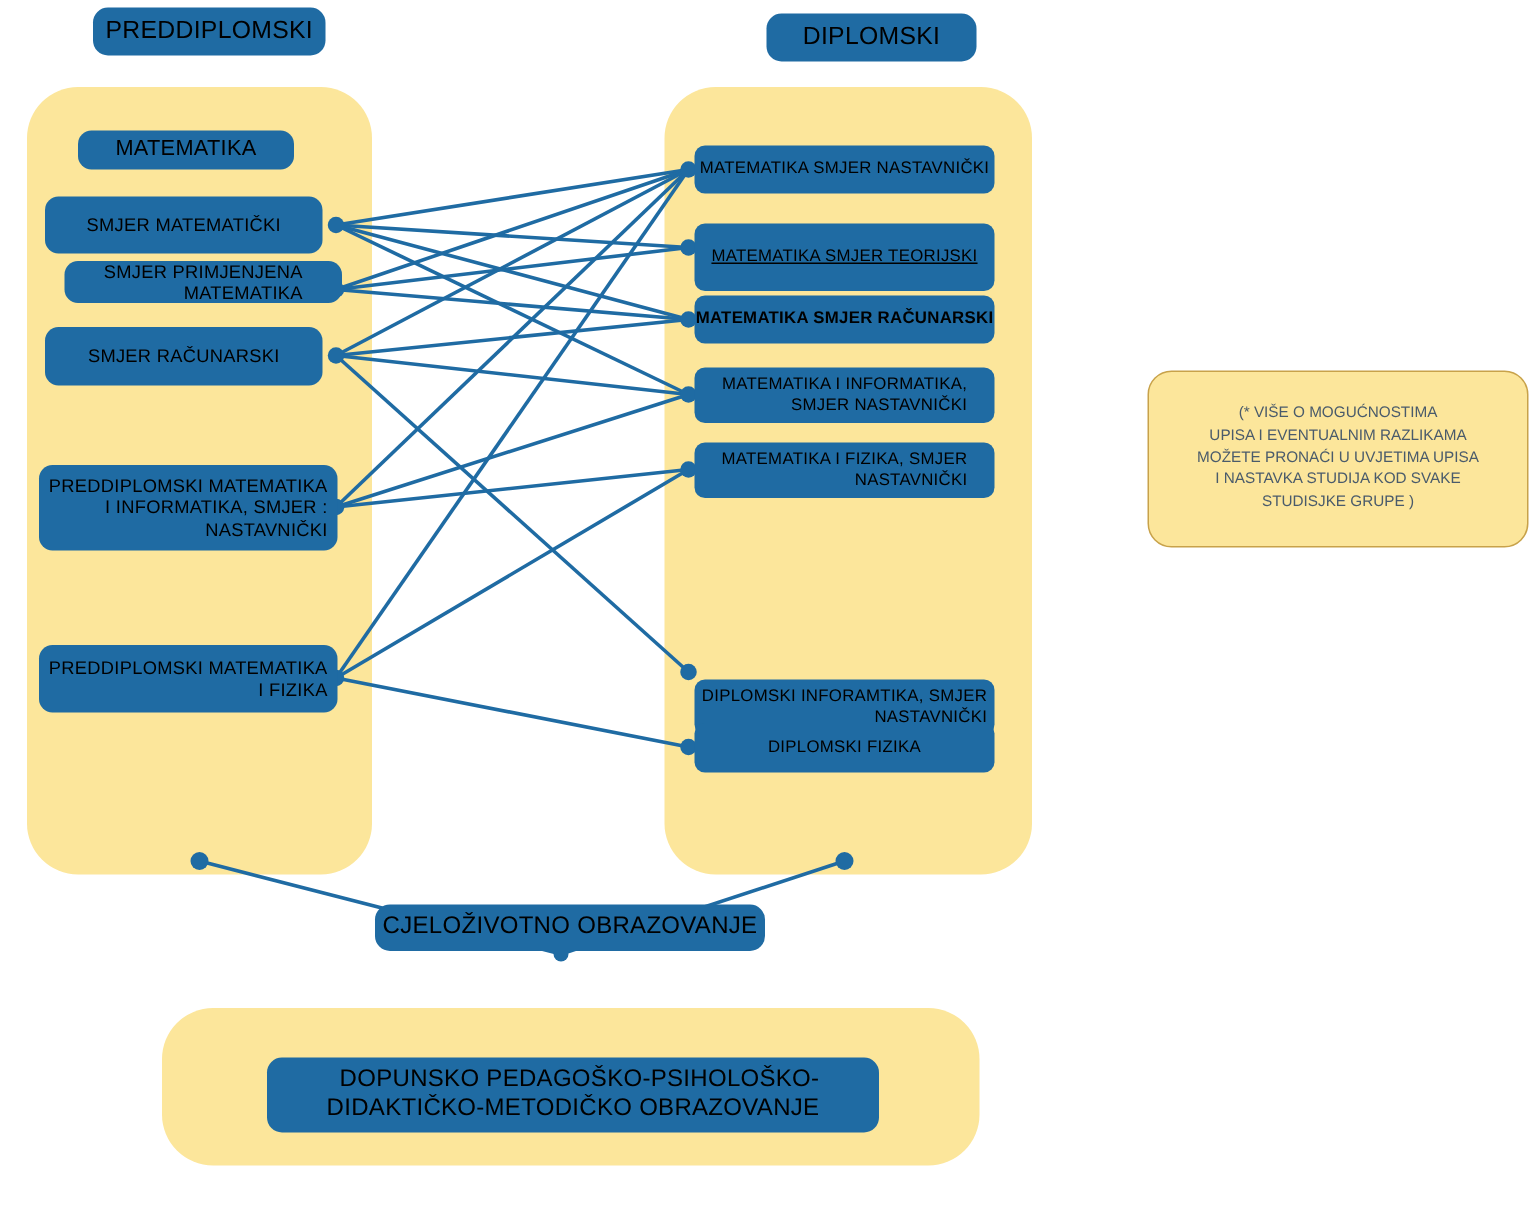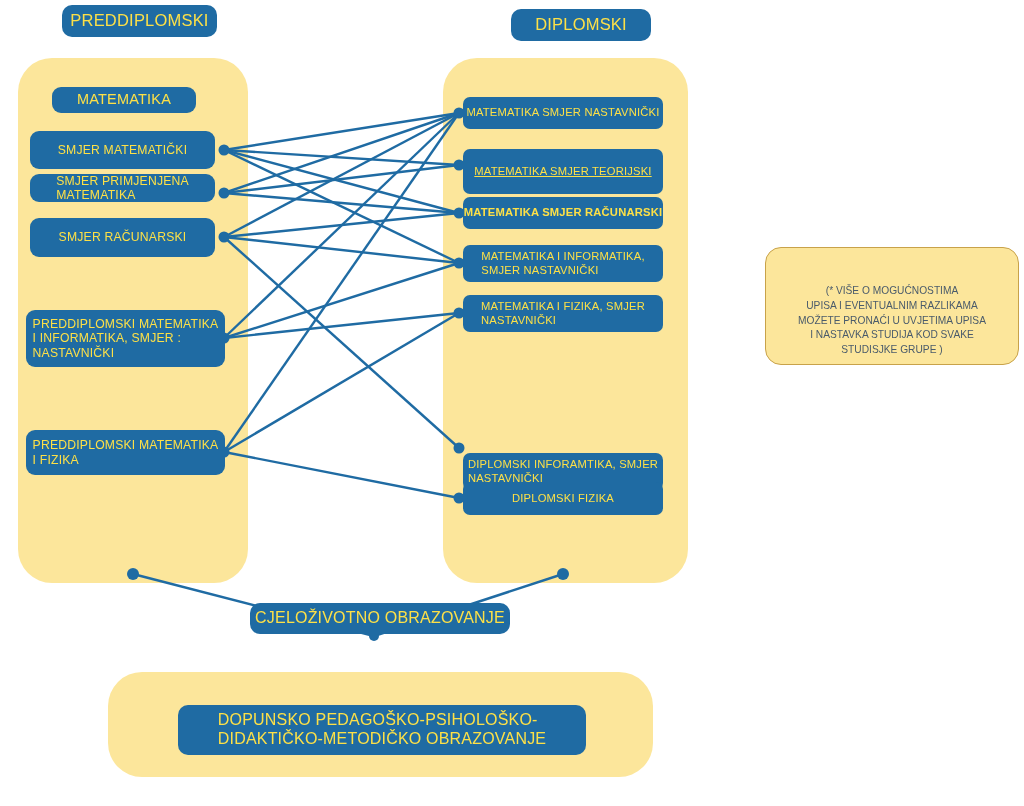--- a/index.html
+++ b/index.html
@@ -19,26 +19,26 @@
   }
   .panel {
     position: absolute;
     background: #FCE69B;
     border-radius: 34px;
     box-sizing: border-box;
   }
   .pill {
     position: absolute;
     background: #1F6BA3;
-    color: #fde047;
+    color: #000000;
     border-radius: 9px;
     display: flex;
     align-items: center;
     justify-content: center;
-    text-align: left;
+    text-align: right;
     box-sizing: border-box;
     line-height: 1.18;
     letter-spacing: 0.2px;
   }
   .pill.header {
     font-size: 16.5px;
     border-radius: 10px;
   }
   .pill.subheader {
     font-size: 14.5px;
@@ -64,21 +64,21 @@
   .note-body {
     position: absolute;
     background: #FCE69B;
     border: 1px solid #C8A24A;
     border-radius: 16px;
     color: #4A5B6B;
     font-size: 10.2px;
     line-height: 1.45;
     text-align: center;
     display: flex;
-    align-items: flex-end;
+    align-items: center;
     justify-content: center;
     box-sizing: border-box;
     padding: 6px 10px;
   }
   .note-body span { display: block; white-space: pre-line; }
   svg.links {
     position: absolute;
     left: 0;
     top: 0;
     width: 1024px;
@@ -145,21 +145,21 @@
     </g>
   </svg>
 
   <div class="pill header" style="left:62px; top:5px; width:155px; height:32px;">PREDDIPLOMSKI</div>
   <div class="pill header" style="left:511px; top:9px; width:140px; height:32px;">DIPLOMSKI</div>
   <div class="pill subheader" style="left:52px; top:87px; width:144px; height:26px;">MATEMATIKA</div>
 
   <div class="pill node-left" style="left:30px; top:131px; width:185px; height:38px;">
     <span style="white-space:pre-line;">SMJER MATEMATIČKI</span>
   </div>
-  <div class="pill node-left" style="left:30px; top:174px; width:185px; height:28px;">
+  <div class="pill node-left" style="left:43px; top:174px; width:185px; height:28px;">
     <span style="white-space:pre-line;">SMJER PRIMJENJENA
 MATEMATIKA</span>
   </div>
   <div class="pill node-left" style="left:30px; top:218px; width:185px; height:39px;">
     <span style="white-space:pre-line;">SMJER RAČUNARSKI</span>
   </div>
   <div class="pill node-left" style="left:26px; top:310px; width:199px; height:57px;">
     <span style="white-space:pre-line;">PREDDIPLOMSKI MATEMATIKA
 I INFORMATIKA, SMJER :
 NASTAVNIČKI</span>

